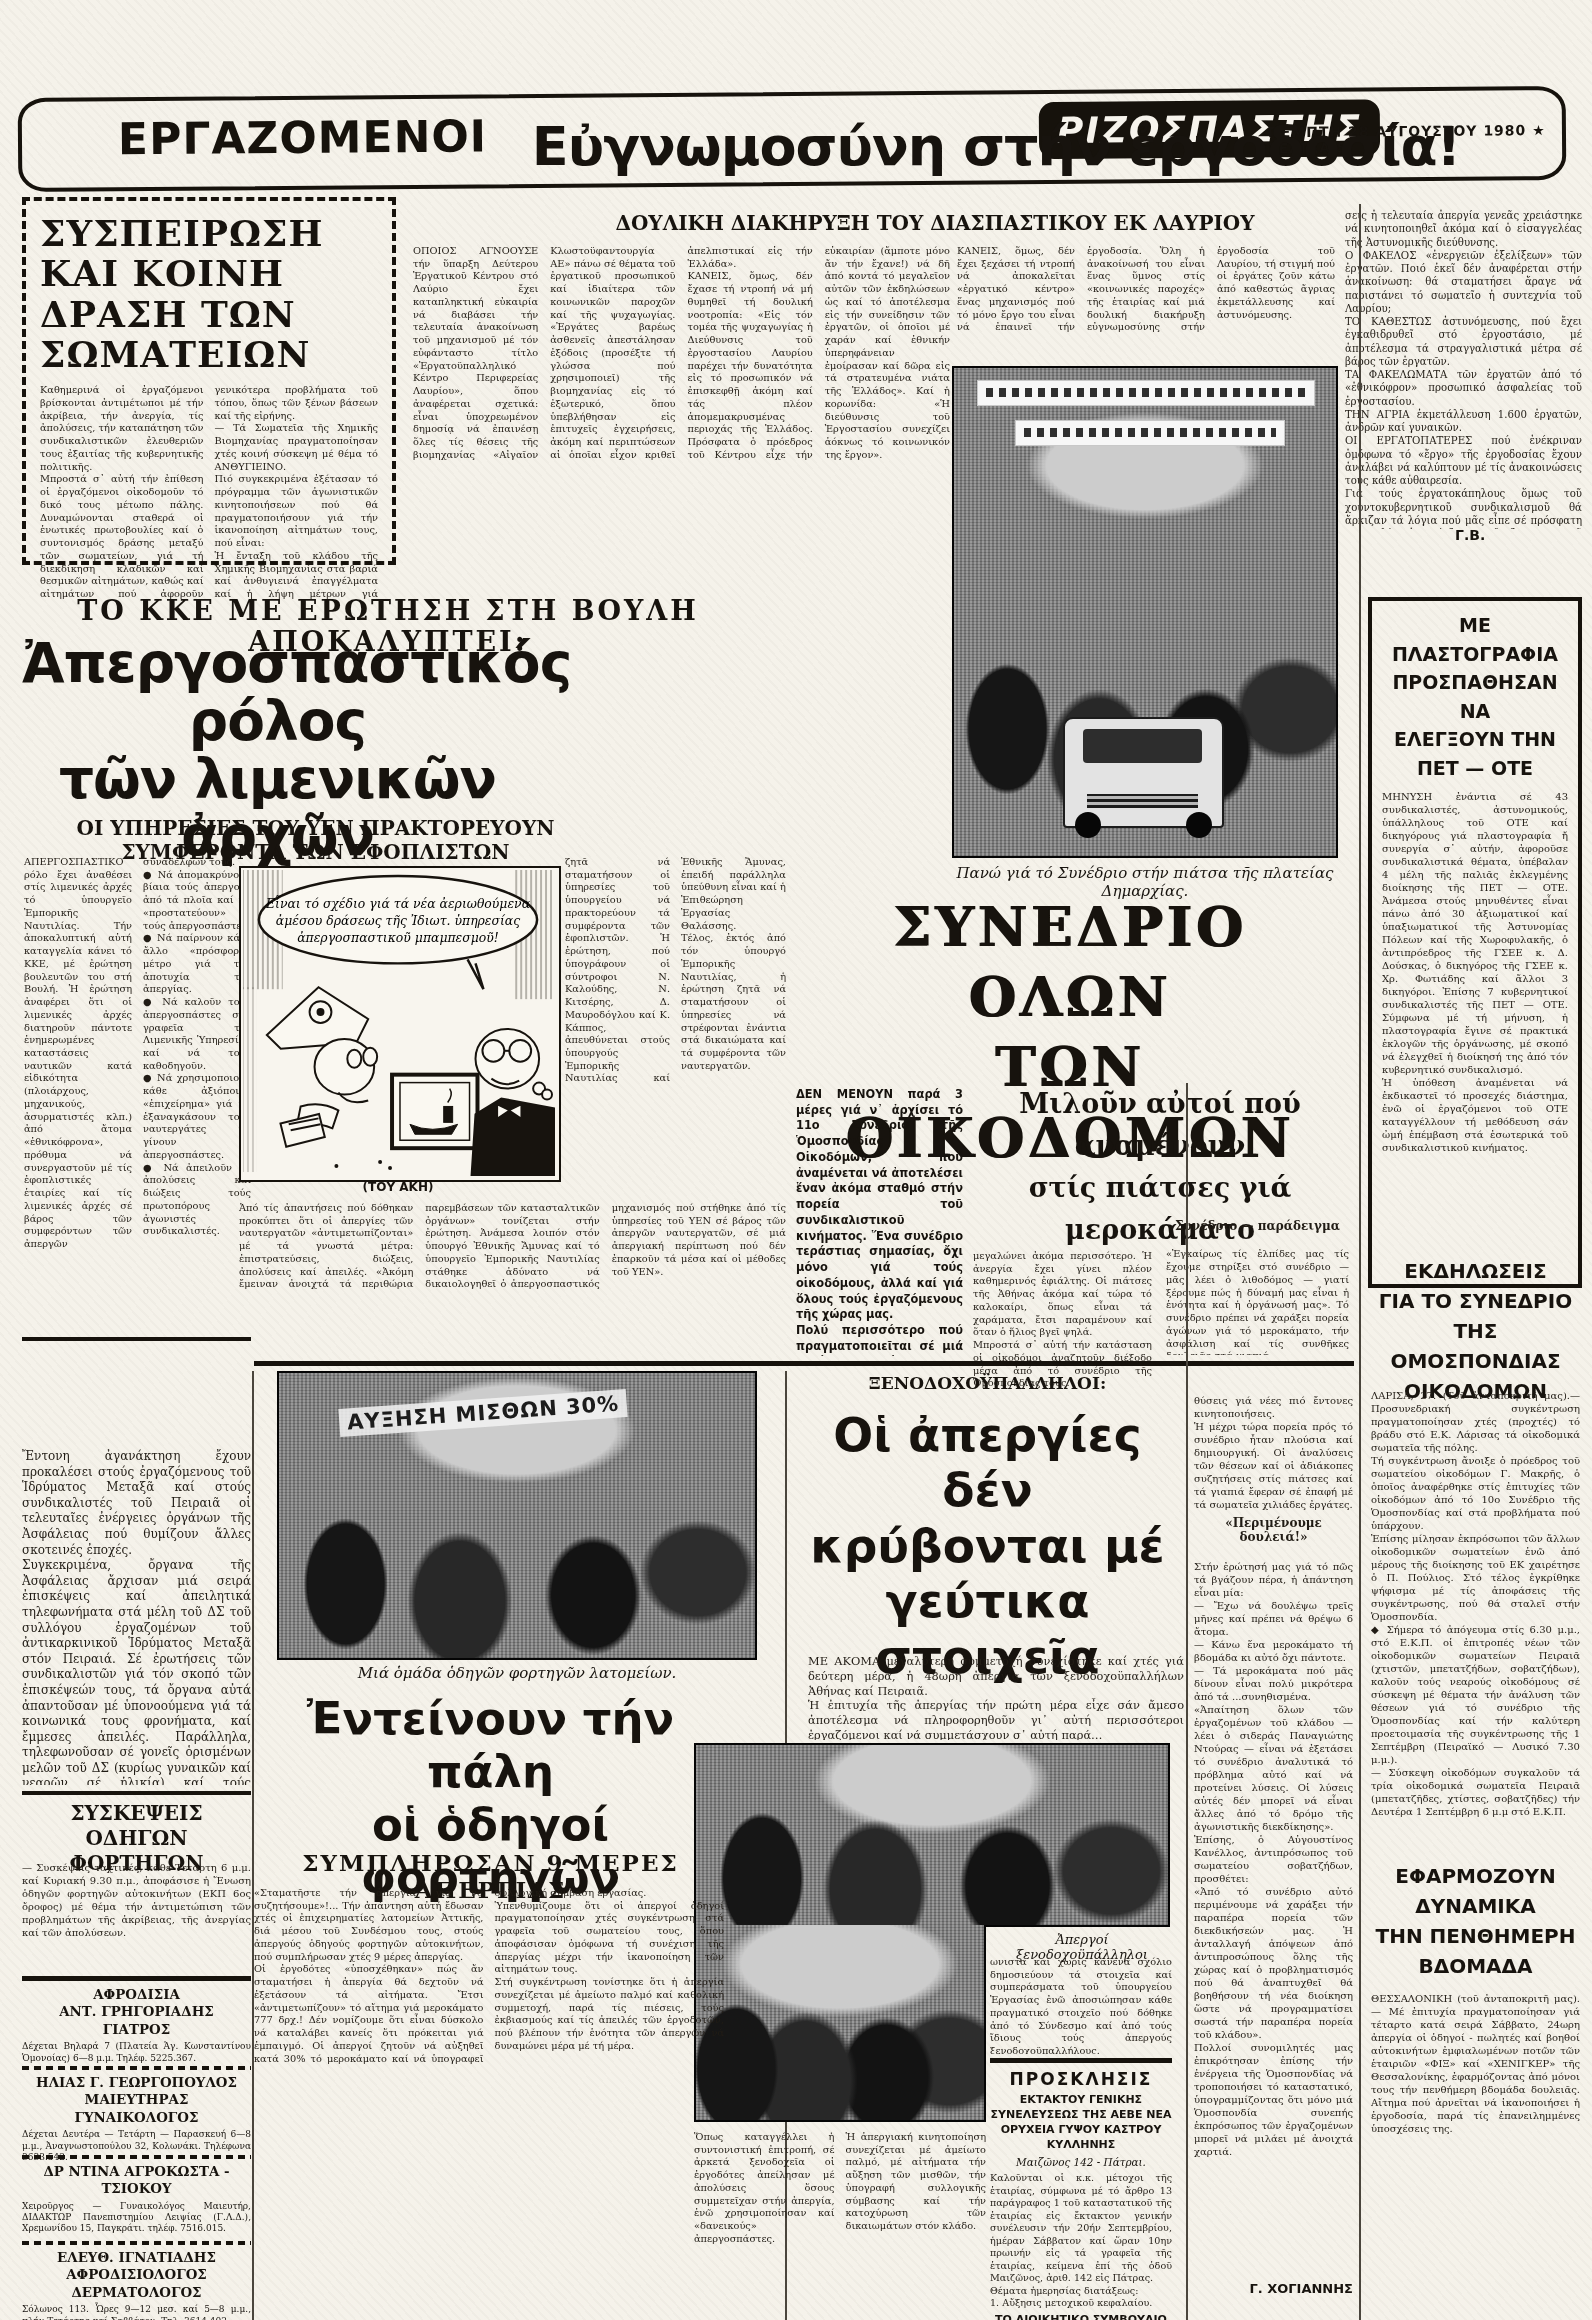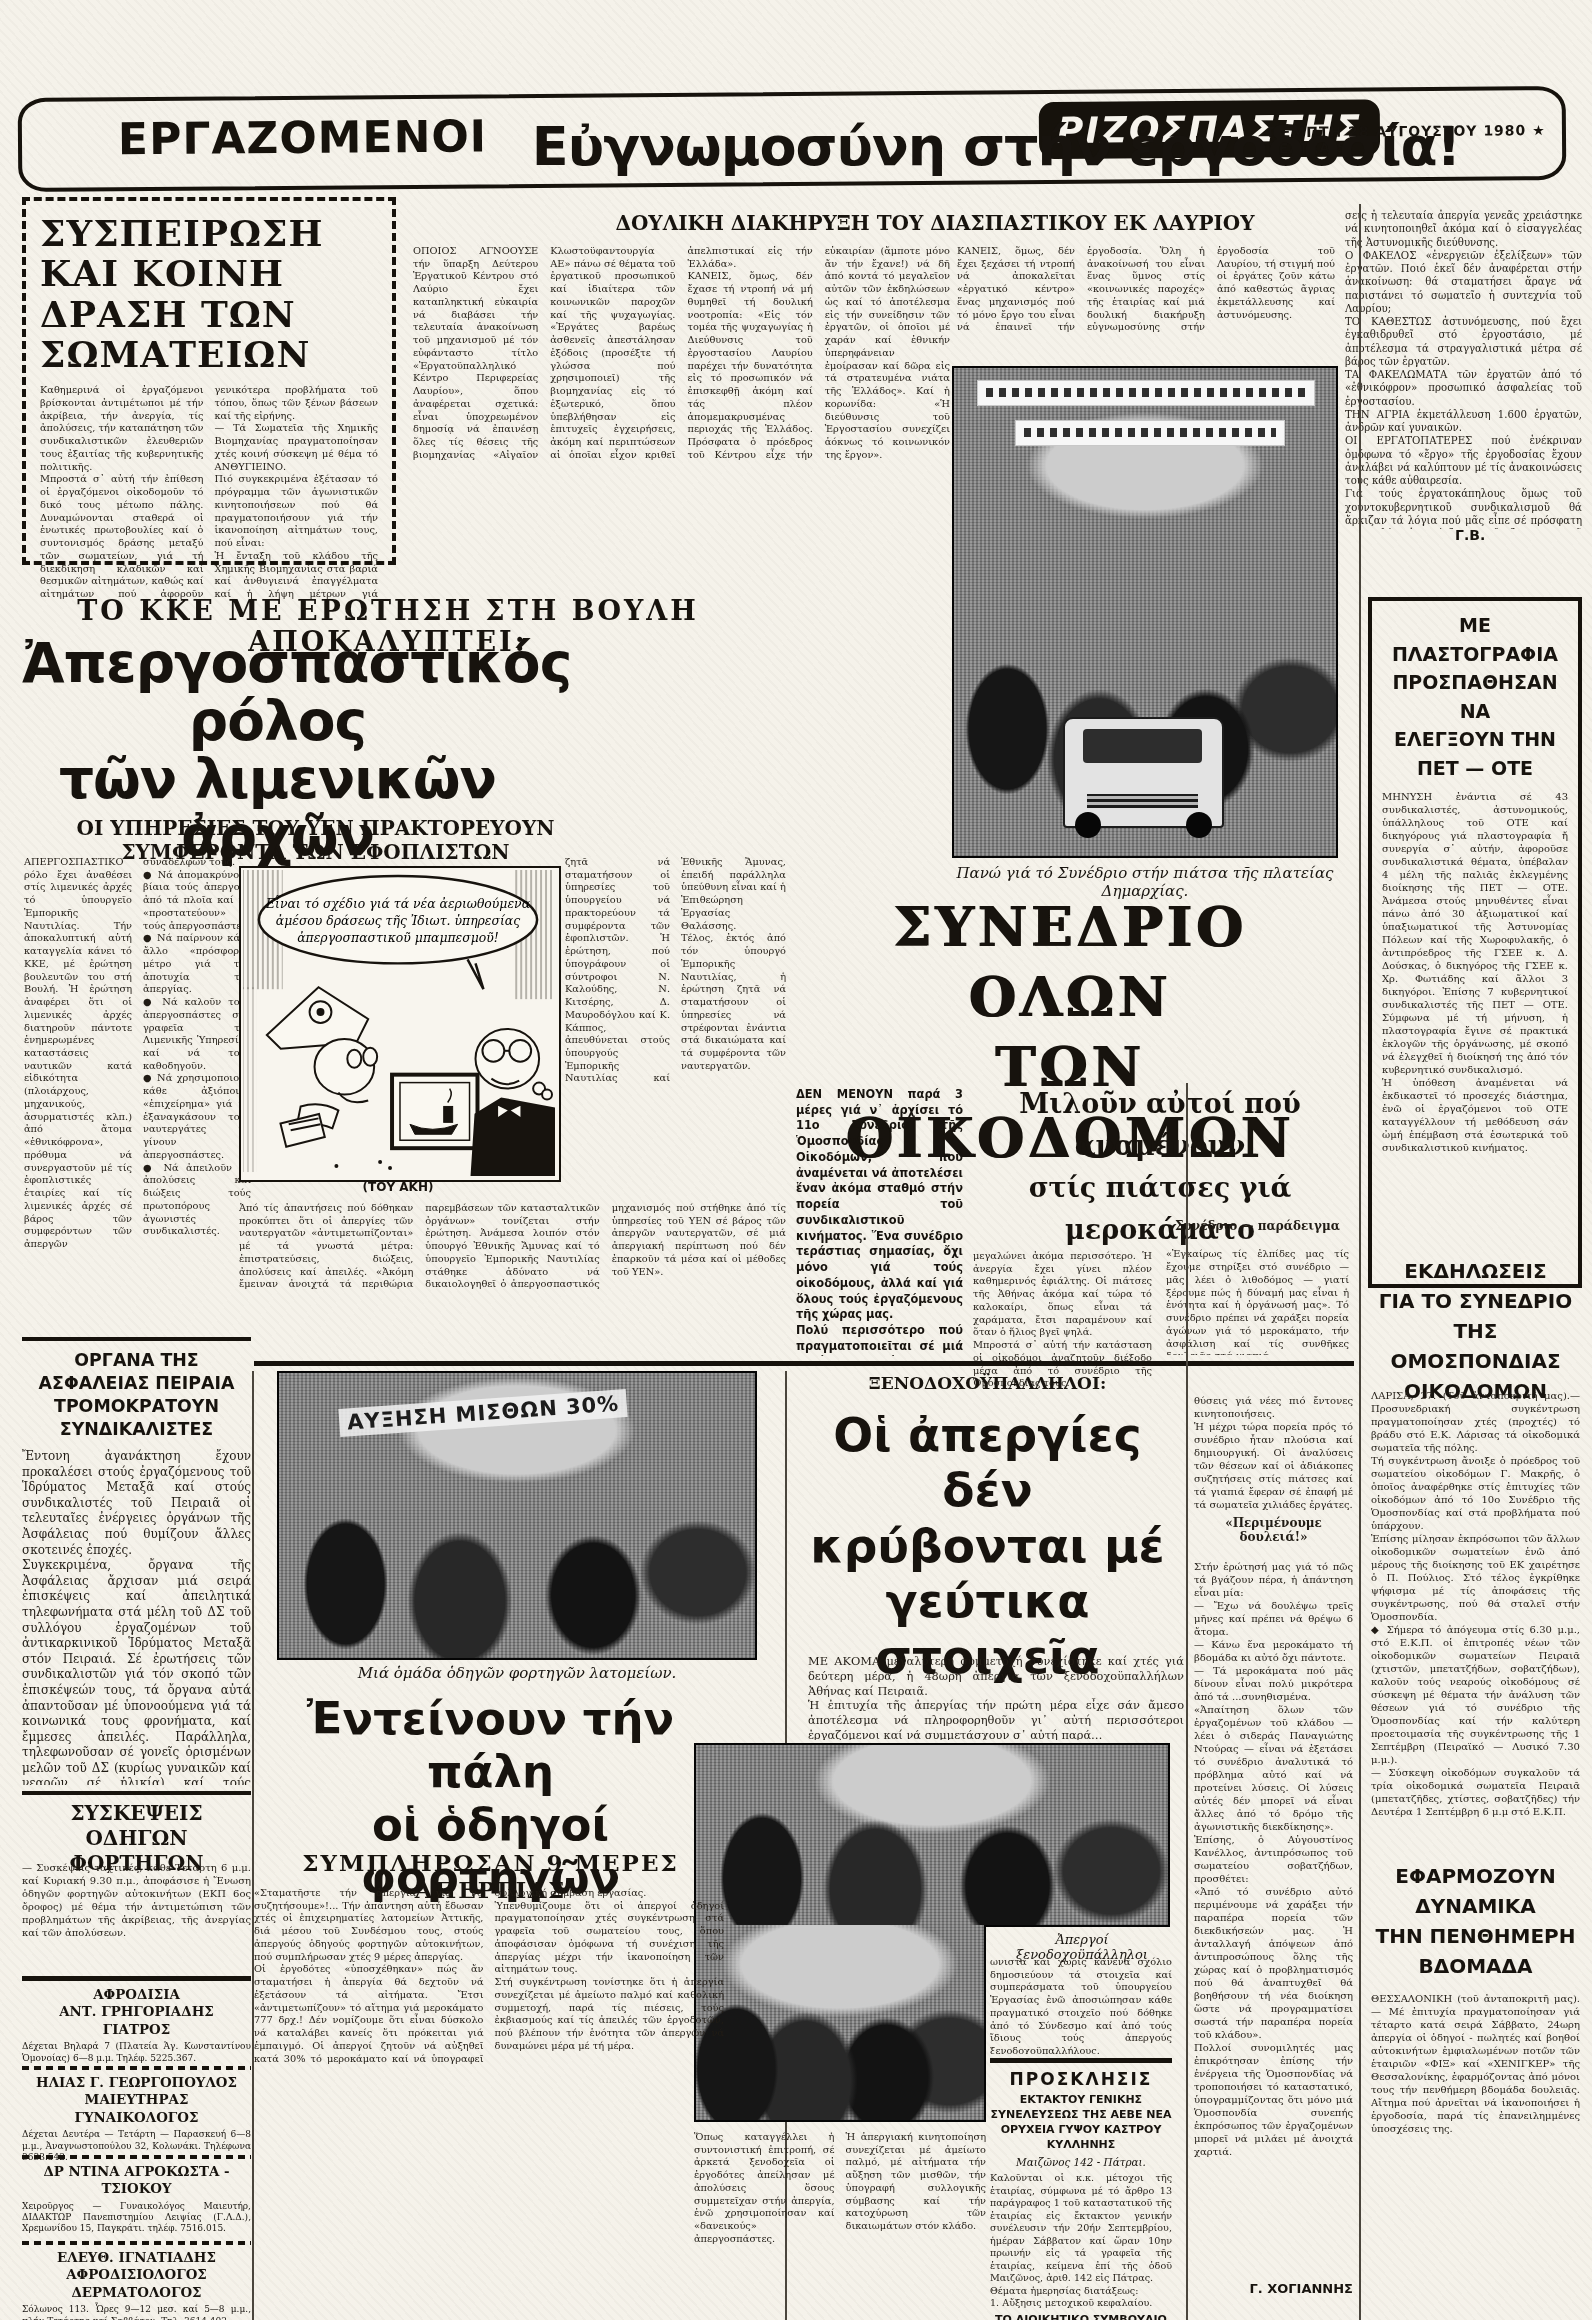--- a/index.html
+++ b/index.html
@@ -317,24 +317,20 @@
   <div id="latomeia-caption" class="abs center">Μιά ὁμάδα ὁδηγῶν φορτηγῶν λατομείων.</div>
   <div id="trucks-headline" class="abs hl-sans center">Ἐντείνουν τήν πάλη
 οἱ ὁδηγοί φορτηγῶν</div>
   <div id="trucks-subhead" class="abs hl-serif center">ΣΥΜΠΛΗΡΩΣΑΝ 9 ΜΕΡΕΣ ΑΠΕΡΓΙΑΣ</div>
   <div id="trucks-body" class="abs txt cols2">«Σταματῆστε τήν ἀπεργία γιά νά συζητήσουμε»!... Τήν ἀπάντηση αὐτή ἔδωσαν χτές οἱ ἐπιχειρηματίες λατομείων Ἀττικῆς, διά μέσου τοῦ Συνδέσμου τους, στούς ἀπεργούς ὁδηγούς φορτηγῶν αὐτοκινήτων, πού συμπλήρωσαν χτές 9 μέρες ἀπεργίας.
 Οἱ ἐργοδότες «ὑποσχέθηκαν» πώς ἄν σταματήσει ἡ ἀπεργία θά δεχτοῦν νά ἐξετάσουν τά αἰτήματα. Ἔτσι «ἀντιμετωπίζουν» τό αἴτημα γιά μεροκάματο 777 δρχ.! Δέν νομίζουμε ὅτι εἶναι δύσκολο νά καταλάβει κανείς ὅτι πρόκειται γιά ἐμπαιγμό. Οἱ ἀπεργοί ζητοῦν νά αὐξηθεῖ κατά 30% τό μεροκάματο καί νά ὑπογραφεῖ συλλογική σύμβαση ἐργασίας.
 Ὑπενθυμίζουμε ὅτι οἱ ἀπεργοί ὁδηγοί πραγματοποίησαν χτές συγκέντρωση στά γραφεῖα τοῦ σωματείου τους, ὅπου ἀποφάσισαν ὁμόφωνα τή συνέχιση τῆς ἀπεργίας μέχρι τήν ἱκανοποίηση τῶν αἰτημάτων τους.
 Στή συγκέντρωση τονίστηκε ὅτι ἡ ἀπεργία συνεχίζεται μέ ἀμείωτο παλμό καί καθολική συμμετοχή, παρά τίς πιέσεις, τούς ἐκβιασμούς καί τίς ἀπειλές τῶν ἐργοδοτῶν, πού βλέπουν τήν ἑνότητα τῶν ἀπεργῶν νά δυναμώνει μέρα μέ τή μέρα.</div>
 
   <div id="rule-left1" class="abs rule"></div>
-  <div id="organa-header" class="abs">ΟΡΓΑΝΑ ΤΗΣ
-ΑΣΦΑΛΕΙΑΣ ΠΕΙΡΑΙΑ
-ΤΡΟΜΟΚΡΑΤΟΥΝ
-ΣΥΝΔΙΚΑΛΙΣΤΕΣ</div>
   <div id="organa-body" class="abs txt">Ἔντονη ἀγανάκτηση ἔχουν προκαλέσει στούς ἐργαζόμενους τοῦ Ἱδρύματος Μεταξᾶ καί στούς συνδικαλιστές τοῦ Πειραιᾶ οἱ τελευταῖες ἐνέργειες ὀργάνων τῆς Ἀσφάλειας πού θυμίζουν ἄλλες σκοτεινές ἐποχές.
 Συγκεκριμένα, ὄργανα τῆς Ἀσφάλειας ἄρχισαν μιά σειρά ἐπισκέψεις καί ἀπειλητικά τηλεφωνήματα στά μέλη τοῦ ΔΣ τοῦ συλλόγου ἐργαζομένων τοῦ ἀντικαρκινικοῦ Ἱδρύματος Μεταξᾶ στόν Πειραιά. Σέ ἐρωτήσεις τῶν συνδικαλιστῶν γιά τόν σκοπό τῶν ἐπισκέψεών τους, τά ὄργανα αὐτά ἀπαντοῦσαν μέ ὑπονοούμενα γιά τά κοινωνικά τους φρονήματα, καί ἔμμεσες ἀπειλές. Παράλληλα, τηλεφωνοῦσαν σέ γονεῖς ὁρισμένων μελῶν τοῦ ΔΣ (κυρίως γυναικῶν καί νεαρῶν σέ ἡλικία) καί τούς τρομοκρατοῦσαν λέγοντάς τους ὅτι τά παιδιά τους εἶναι «ὑπό παρακολούθηση».
 Ἀνακοίνωση - καταγγελία τῶν τρομοκρατικῶν αὐτῶν ἐνεργειῶν, ἔβγαλε τό ΔΣ τοῦ συλλόγου Ἐργαζομένων τοῦ Διαγνωστικοῦ καί Θεραπευτικοῦ Ἰνστιτούτου Πειραιᾶ «Μεταξᾶ».</div>
   <div id="rule-left2" class="abs rule"></div>
   <div id="syskepseis-header" class="abs hl-serif center">ΣΥΣΚΕΨΕΙΣ
 ΟΔΗΓΩΝ ΦΟΡΤΗΓΩΝ</div>
   <div id="syskepseis-body" class="abs txt">— Συσκέψεις ταχτικές, κάθε Τετάρτη 6 μ.μ. καί Κυριακή 9.30 π.μ., ἀποφάσισε ἡ Ἕνωση ὁδηγῶν φορτηγῶν αὐτοκινήτων (ΕΚΠ 6ος ὄροφος) μέ θέμα τήν ἀντιμετώπιση τῶν προβλημάτων τῆς ἀκρίβειας, τῆς ἀνεργίας καί τῶν ἀπολύσεων.</div>
   <div id="rule-left3" class="abs rule"></div>
 
   <div id="ad1" class="ad">

